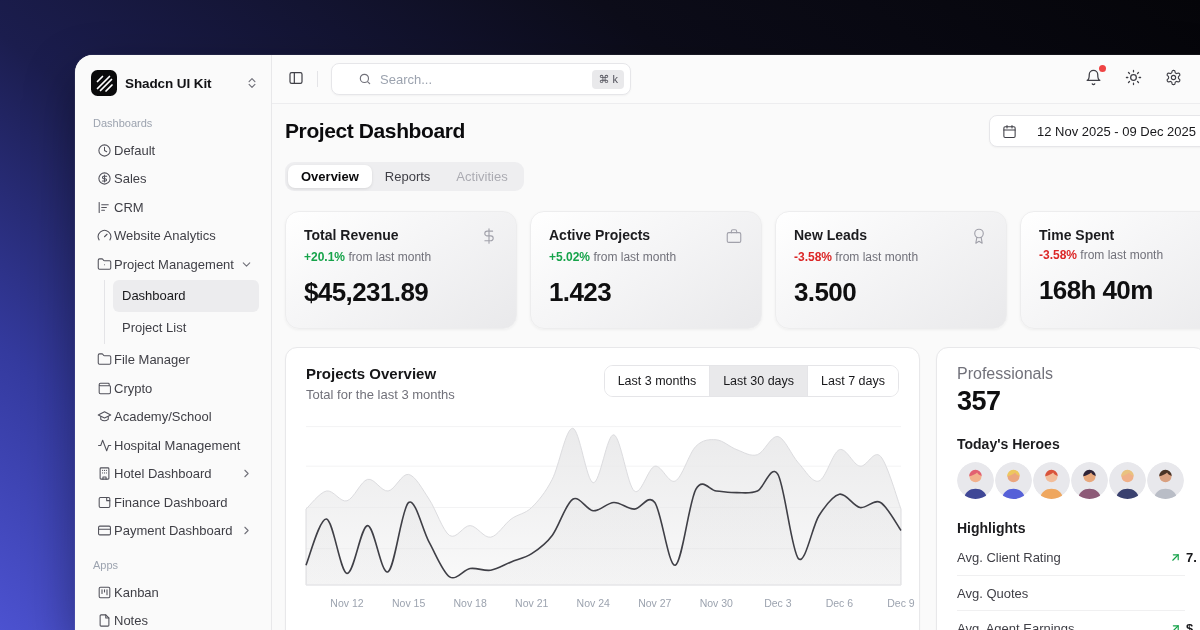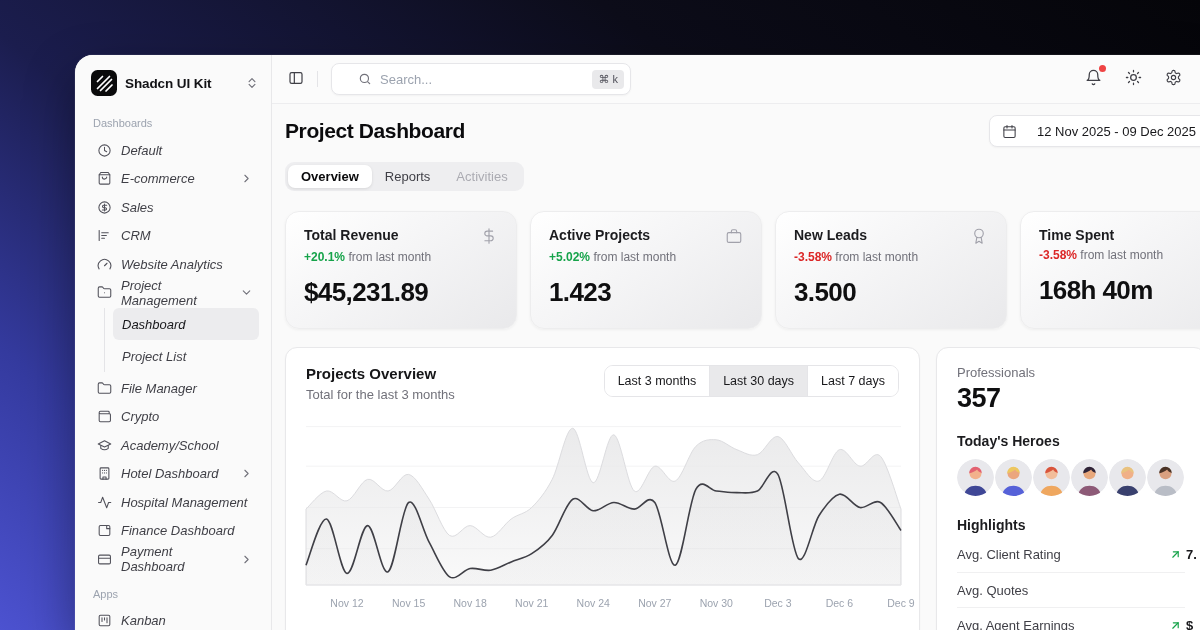--- a/index.html
+++ b/index.html
@@ -16,21 +16,21 @@
   }
   
   .sidebar { width:197px; flex:none; border-right:1px solid #e8e8ea; padding:11px 12px 0 16px; background:#fafafa; }
   .logo-row { display:flex; align-items:center; gap:8px; height:34px; cursor:pointer; }
   .logo-row svg.logo { width:26px; height:26px; flex:none; }
   .app-name { font-size:13.5px; font-weight:700; color:#131316; letter-spacing:-.1px; }
   .logo-row .chev { margin-left:auto; color:#71717a; display:flex; }
   .nav-label { font-size:11px; color:#9ca3af; margin:17px 0 7px 2px; }
   .nav-label.second { margin-top:14px; }
   ul.nav { list-style:none; }
-  .nav-item { display:flex; align-items:center; gap:9px; height:28.5px; padding:0 6px; border-radius:6px; font-size:13px; color:#3f3f46; cursor:pointer;font-style:italic; }
+  .nav-item { display:flex; align-items:center; gap:2px; height:28.5px; padding:0 6px; border-radius:6px; font-size:13px; color:#3f3f46; cursor:pointer; }
   .nav-item .ic { display:flex; color:#52525b; flex:none; }
   .nav-item .chev { margin-left:auto; color:#71717a; display:flex; }
   .subnav { list-style:none; margin:1px 0 2px 13px; border-left:1px solid #e4e4e7; padding-left:8px; }
   .subnav .nav-item { height:26px; font-size:13px; padding:16px 9px; }
   .subnav .nav-item.active { background:#ececee; color:#18181b; }
   
   .main { flex:1; display:flex; flex-direction:column; min-width:0; }
   .topbar { height:49px; flex:none; background:#fbfbfb; border-bottom:1px solid #ededef; display:flex; align-items:center; padding:0 18px 0 16px; }
   .icon-btn { background:none; border:none; color:#3f3f46; display:flex; align-items:center; cursor:pointer; padding:0; }
   .tb-divider { width:1px; height:16px; background:#e4e4e7; margin:0 13px; }
@@ -71,21 +71,21 @@
   .chart-title { font-size:15px; font-weight:700; color:#161618; }
   .chart-sub { font-size:13px; color:#71717a; margin-top:5px; }
   .seg { margin-left:auto; display:flex; border:1px solid #e5e5e8; border-radius:9px; overflow:hidden; background:#fff; }
   .seg button { border:none; background:#fff; font-family:inherit; font-size:12.5px; color:#18181b; height:30px; padding:0 13px; cursor:pointer; }
   .seg button + button { border-left:1px solid #e5e5e8; }
   .seg button.active { background:#e9e9eb; font-weight:500; }
   .chart-wrap { margin-top:18px; }
   .chart-wrap svg { overflow:visible; display:block; }
   
   .pro-card { width:300px; height:300px; padding:17px 20px; position:relative; }
-  .pro-label { font-size:13px; color:#71717a; }
+  .pro-label { font-size:16px; color:#71717a; }
   .pro-count { font-size:27px; font-weight:700; color:#0f0f10; letter-spacing:-.5px; margin-top:3px; }
   .heroes-title { font-size:14px; font-weight:700; color:#1c1c1f; margin-top:19px; }
   .heroes { display:flex; margin-top:10px; }
   .hero { width:37px; height:37px; border-radius:50%; flex:none; margin-right:1px; }
   .hl-title { font-size:14px; font-weight:700; color:#1c1c1f; margin-top:21px; }
   .hl-rows { margin-top:4px; }
   .hl-row { height:35px; display:flex; align-items:center; position:relative; font-size:13px; color:#3f3f46; }
   .hl-row + .hl-row { border-top:1px solid #f0f0f1; }
   .hl-val { position:absolute; left:212px; display:flex; align-items:center; gap:4px; font-weight:600; color:#18181b; white-space:nowrap; }
   .hl-row:nth-child(2) .hl-val { left:254px; }
@@ -123,35 +123,20 @@
               <svg viewBox="0 0 24 24" width="15" height="15" fill="none" stroke="currentColor" stroke-width="1.7" stroke-linecap="round" stroke-linejoin="round">
                 <circle cx="12" cy="12" r="9"></circle>
                 <path d="M12 7v5l3.5 2"></path>
               </svg>
             </span>
             <span>Default</span>
           </li>
           <li class="nav-item">
             <span class="ic">
               <svg viewBox="0 0 24 24" width="15" height="15" fill="none" stroke="currentColor" stroke-width="1.7" stroke-linecap="round" stroke-linejoin="round">
-                <path d="M6 2.5 3.5 6v13a2 2 0 0 0 2 2h13a2 2 0 0 0 2-2V6L18 2.5Z"></path>
-                <path d="M3.5 6h17"></path>
-                <path d="M15.5 9.5a3.5 3.5 0 0 1-7 0"></path>
-              </svg>
-            </span>
-            <span>E-commerce</span>
-            <span class="chev">
-              <svg viewBox="0 0 24 24" width="13" height="13" fill="none" stroke="currentColor" stroke-width="2" stroke-linecap="round" stroke-linejoin="round">
-                <path d="m9 6 6 6-6 6"></path>
-              </svg>
-            </span>
-          </li>
-          <li class="nav-item">
-            <span class="ic">
-              <svg viewBox="0 0 24 24" width="15" height="15" fill="none" stroke="currentColor" stroke-width="1.7" stroke-linecap="round" stroke-linejoin="round">
                 <circle cx="12" cy="12" r="9"></circle>
                 <path d="M15.5 8.5h-4.8a1.9 1.9 0 1 0 0 3.8h2.6a1.9 1.9 0 1 1 0 3.8H8.5"></path>
                 <path d="M12 6.5v11"></path>
               </svg>
             </span>
             <span>Sales</span>
           </li>
           <li class="nav-item">
             <span class="ic">
               <svg viewBox="0 0 24 24" width="15" height="15" fill="none" stroke="currentColor" stroke-width="1.7" stroke-linecap="round" stroke-linejoin="round">
@@ -215,39 +200,39 @@
               <svg viewBox="0 0 24 24" width="15" height="15" fill="none" stroke="currentColor" stroke-width="1.7" stroke-linecap="round" stroke-linejoin="round">
                 <path d="M22 9.5 12 4.5l-10 5 10 5 10-5Z"></path>
                 <path d="M6 12v4.5c3.5 2.8 8.5 2.8 12 0V12"></path>
               </svg>
             </span>
             <span>Academy/School</span>
           </li>
           <li class="nav-item">
             <span class="ic">
               <svg viewBox="0 0 24 24" width="15" height="15" fill="none" stroke="currentColor" stroke-width="1.7" stroke-linecap="round" stroke-linejoin="round">
+                <path d="M22 12h-3.5l-3 8.5L9 3.5l-3 8.5H2.5"></path>
+              </svg>
+            </span>
+            <span>Hospital Management</span>
+          </li>
+          <li class="nav-item">
+            <span class="ic">
+              <svg viewBox="0 0 24 24" width="15" height="15" fill="none" stroke="currentColor" stroke-width="1.7" stroke-linecap="round" stroke-linejoin="round">
                 <rect x="5" y="3" width="14" height="18" rx="1.5"></rect>
                 <path d="M9.5 21v-3.5h5V21"></path>
                 <path d="M9 7h.01M15 7h.01M9 11h.01M15 11h.01M12 7h.01M12 11h.01"></path>
               </svg>
             </span>
             <span>Hotel Dashboard</span>
             <span class="chev">
               <svg viewBox="0 0 24 24" width="13" height="13" fill="none" stroke="currentColor" stroke-width="2" stroke-linecap="round" stroke-linejoin="round">
                 <path d="m9 6 6 6-6 6"></path>
               </svg>
             </span>
-          </li>
-          <li class="nav-item">
-            <span class="ic">
-              <svg viewBox="0 0 24 24" width="15" height="15" fill="none" stroke="currentColor" stroke-width="1.7" stroke-linecap="round" stroke-linejoin="round">
-                <path d="M22 12h-3.5l-3 8.5L9 3.5l-3 8.5H2.5"></path>
-              </svg>
-            </span>
-            <span>Hospital Management</span>
           </li>
           <li class="nav-item">
             <span class="ic">
               <svg viewBox="0 0 24 24" width="15" height="15" fill="none" stroke="currentColor" stroke-width="1.7" stroke-linecap="round" stroke-linejoin="round">
                 <rect x="3.5" y="4" width="17" height="16" rx="2"></rect>
                 <path d="M15.5 4v5h5"></path>
               </svg>
             </span>
             <span>Finance Dashboard</span>
           </li>

